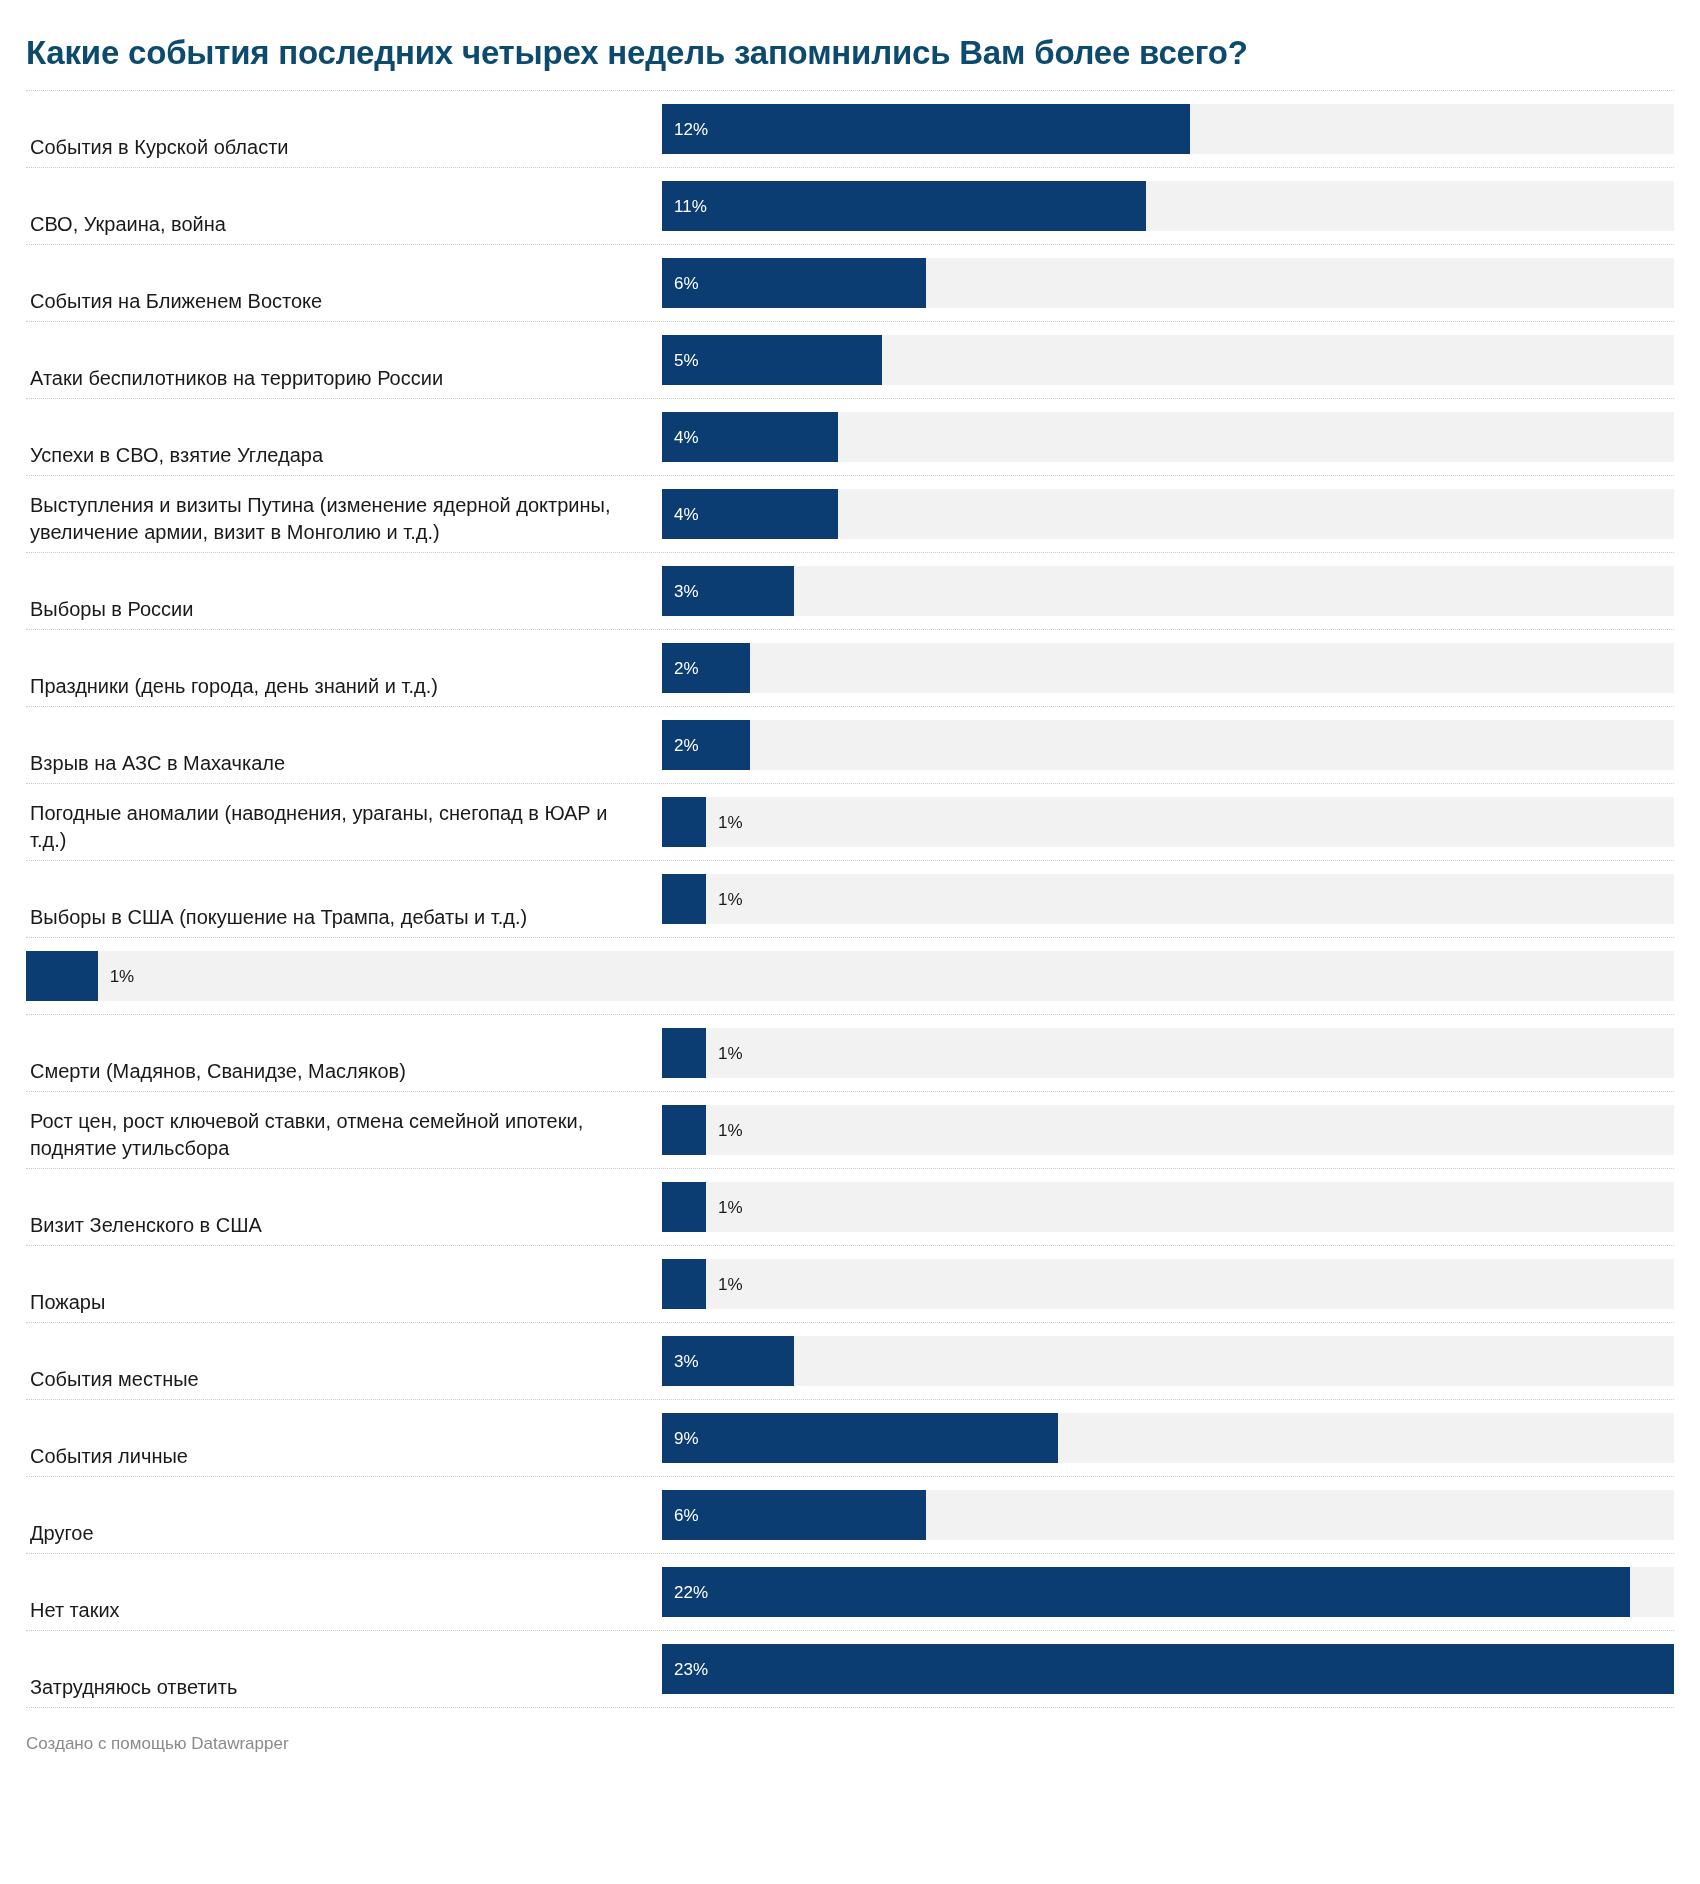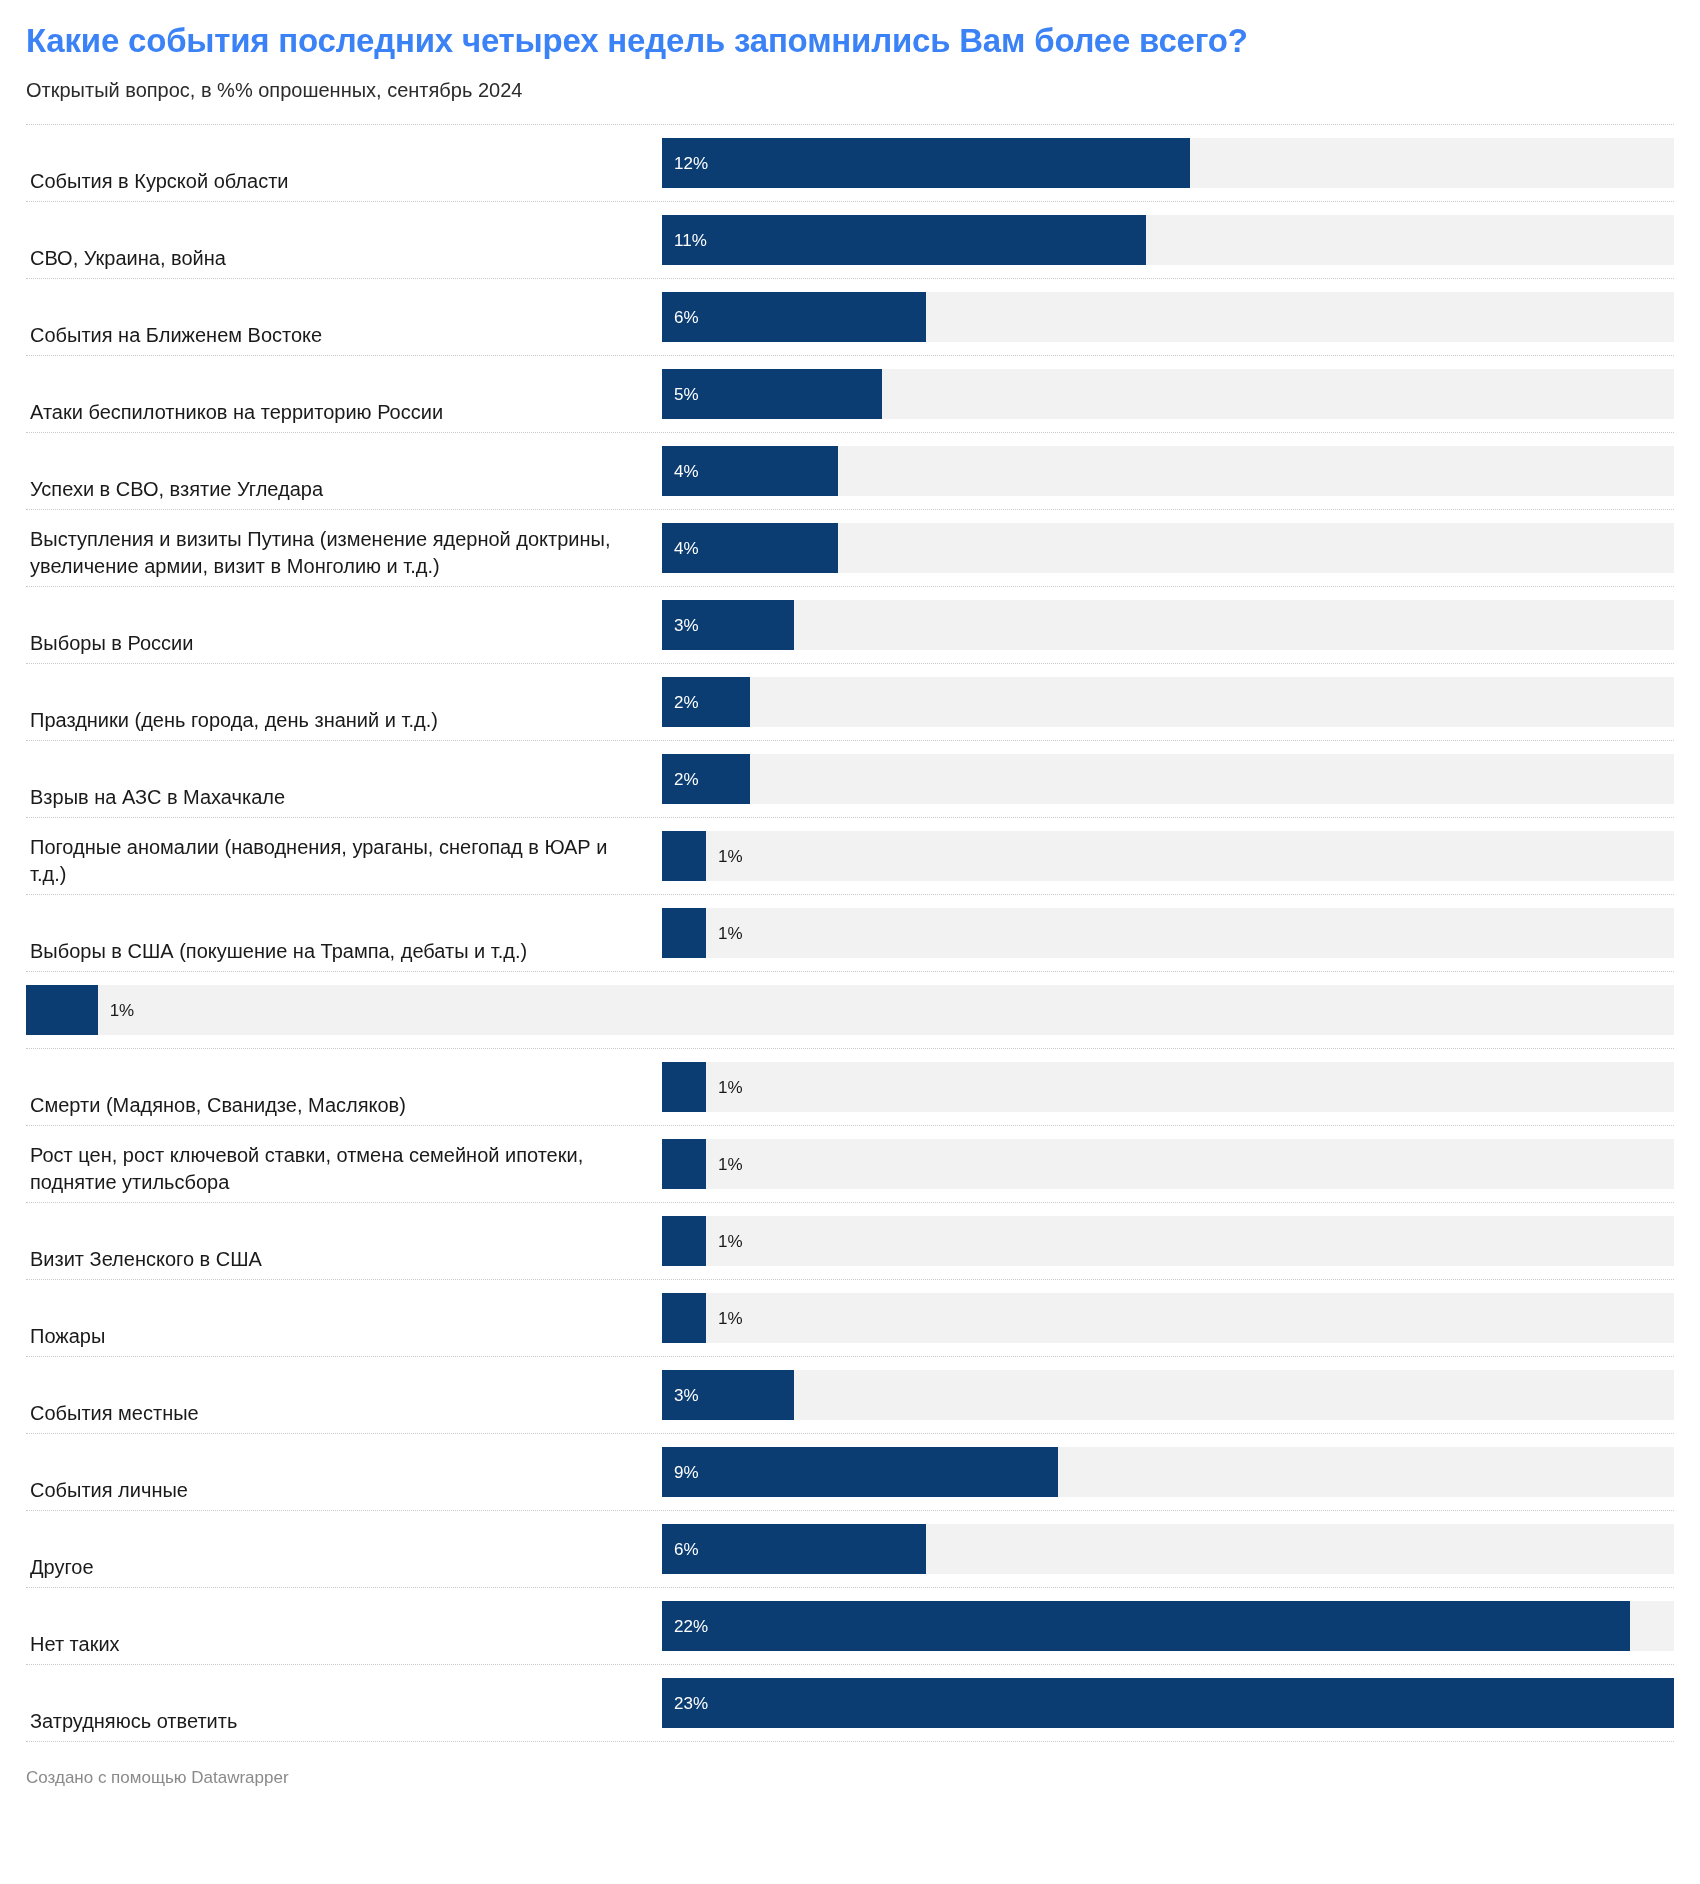--- a/index.html
+++ b/index.html
@@ -16,22 +16,22 @@
   .page {
     width: 1700px;
     box-sizing: border-box;
     padding: 22px 26px 18px 26px;
   }
   .chart-title {
     font-size: 33px;
     font-weight: bold;
     letter-spacing: -0.2px;
     line-height: 1.15;
-    margin: 0 0 18px 0;
-    color: #3b82f6;
+    margin: 12px 0 18px 0;
+    color: #0c4a6e;
   }
   .chart-subtitle {
     font-size: 20px;
     font-weight: normal;
     color: #2b2b2b;
     margin: 0 0 22px 0;
     line-height: 1.2;
   }
   .rows {
     width: 100%;
@@ -101,21 +101,20 @@
     font-size: 17px;
     color: #8a8a8a;
   }
 </style>
 </head>
 <body>
 
 <div class="page">
 
   <h1 class="chart-title">Какие события последних четырех недель запомнились Вам более всего?</h1>
-  <div class="chart-subtitle">Открытый вопрос, в %% опрошенных, сентябрь 2024</div>
 
   <div class="rows">
       <div class="row">
         <div class="row-label">События в Курской области</div>
         <div class="row-track">
           <div class="row-bar" style="width: 52.1739%; background: rgb(11, 61, 114);"></div>
           <div class="row-value inside">12%</div>
         </div>
       </div>
       <div class="row">

